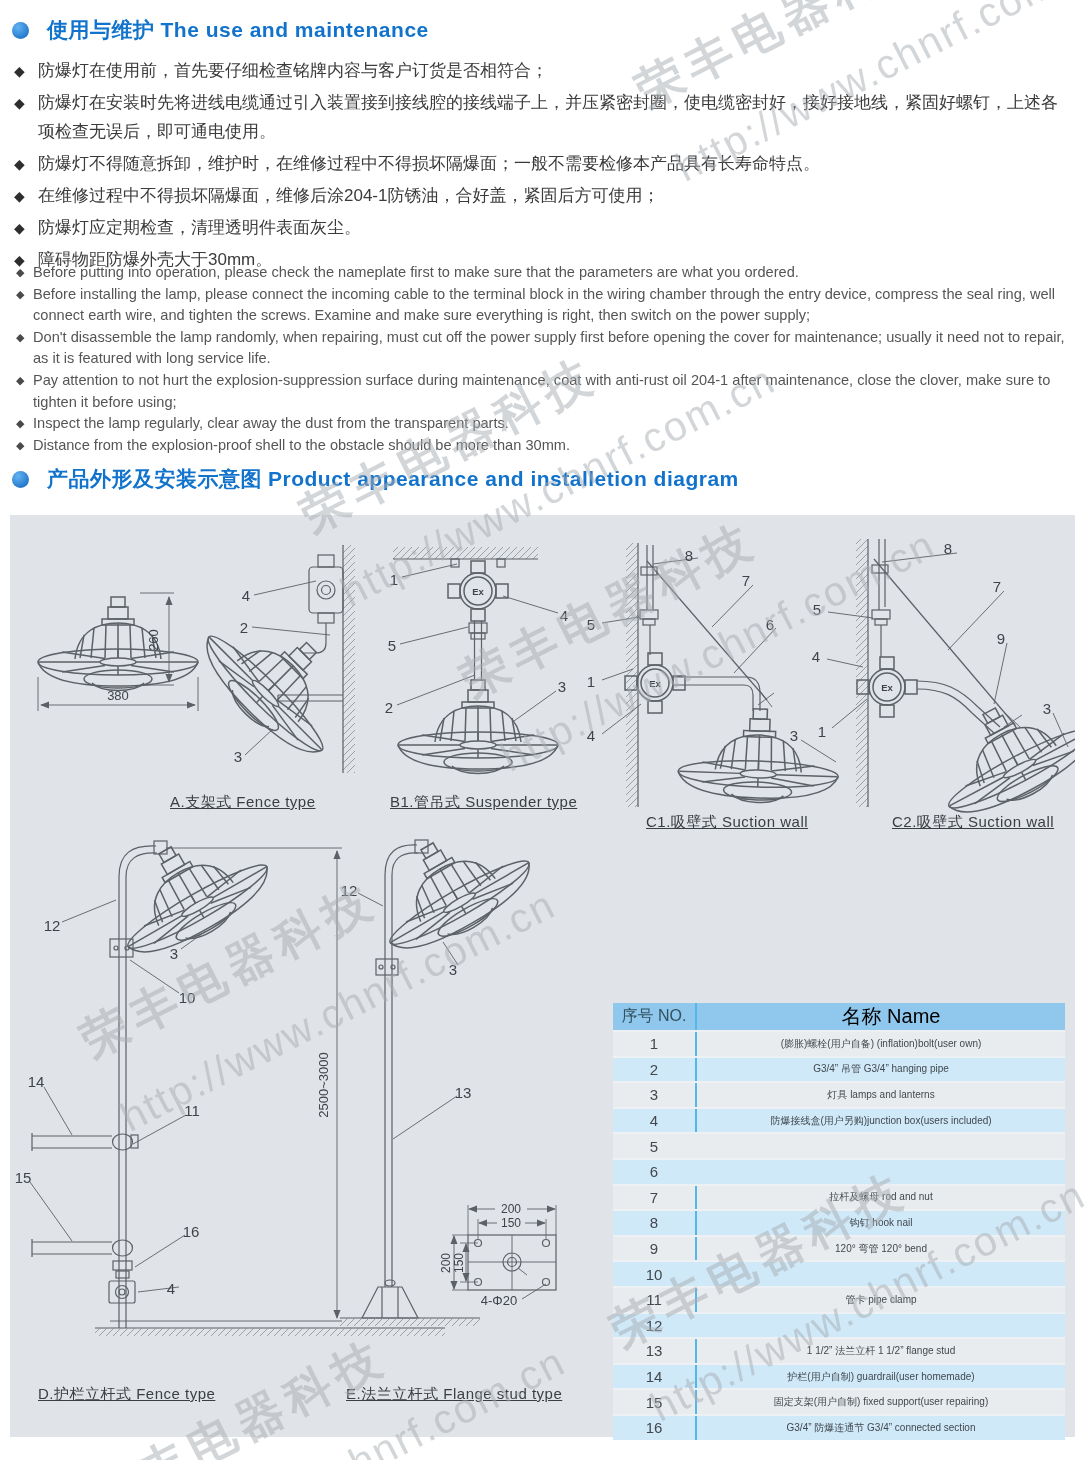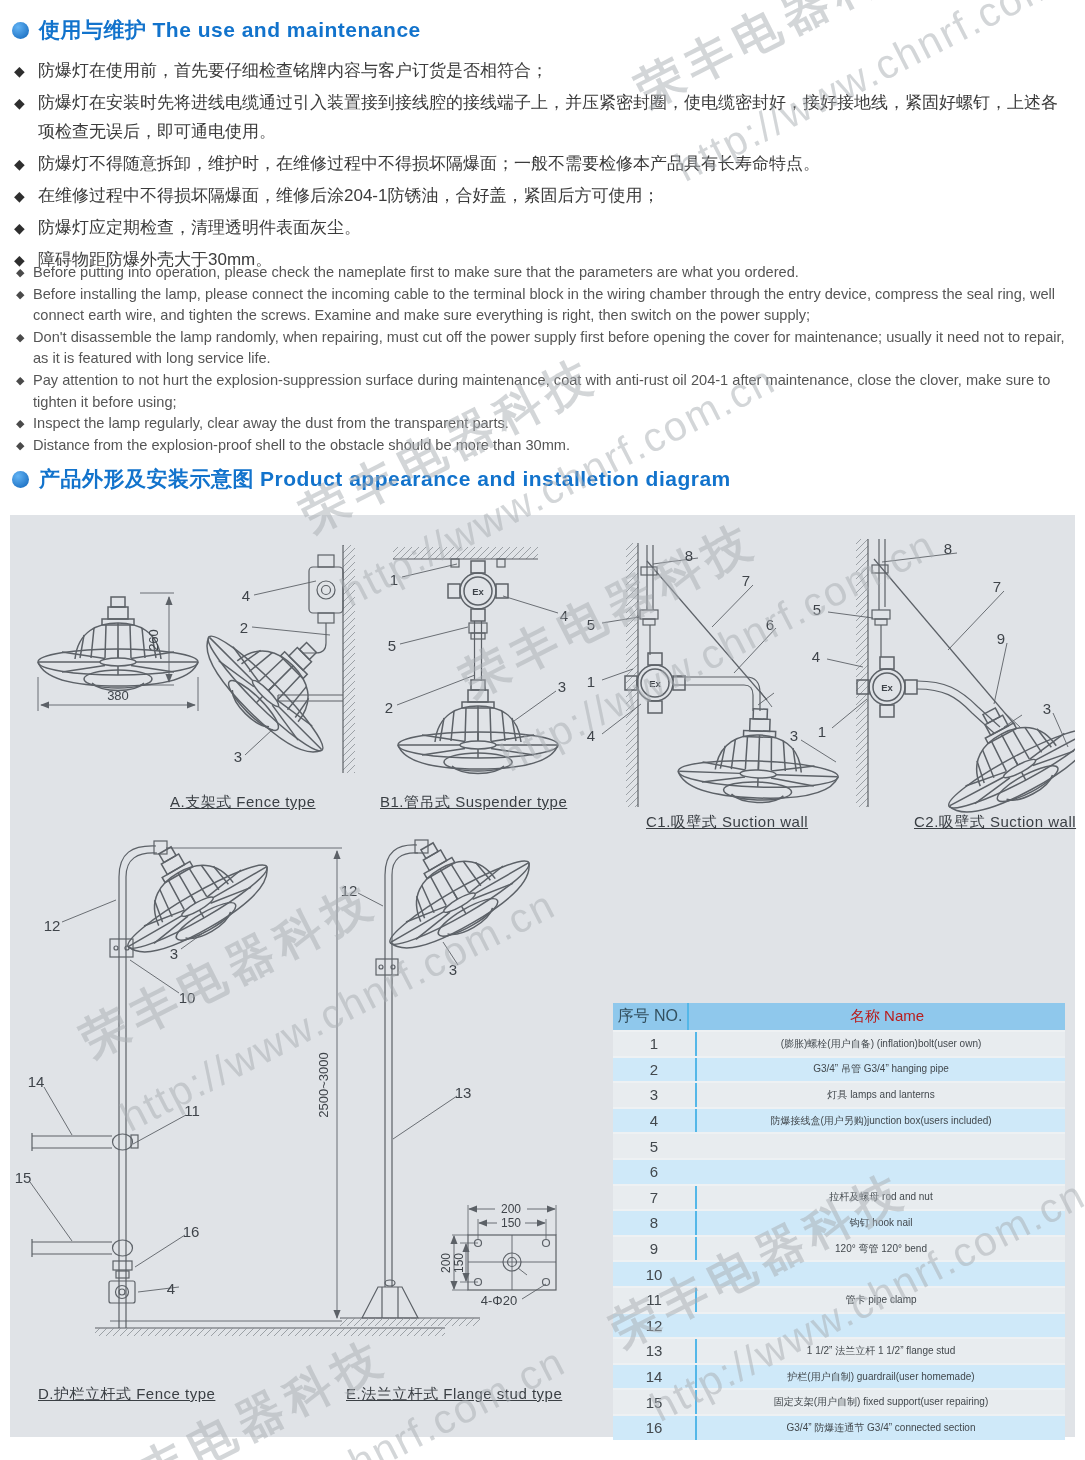--- a/index.html
+++ b/index.html
@@ -1,43 +1,43 @@
 <!DOCTYPE html>
 <html><head>
 <meta charset="utf-8">
 <style>
   html,body{margin:0;padding:0;}
   body{
     position:relative;width:1085px;height:1460px;background:#ffffff;
     font-family:"Liberation Sans","DejaVu Sans",sans-serif;overflow:hidden;
   }
   
-  .sec-head{position:absolute;left:12px;display:flex;align-items:center;gap:10px;}
+  .sec-head{position:absolute;left:12px;display:flex;align-items:center;gap:18px;}
   .sec-dot{width:17px;height:17px;border-radius:50%;
     background:radial-gradient(circle at 35% 30%,#63b4f5,#0d62b8);flex:0 0 auto;}
   .sec-title{font-size:21px;font-weight:bold;color:#1273cc;letter-spacing:0.5px;white-space:nowrap;}
   .sec-title .en{margin-left:6px;}
   
   .cn-list{position:absolute;left:14px;top:56px;width:1058px;}
   .cnb{position:relative;padding-left:24px;font-size:17px;line-height:29px;color:#3b3b3b;margin-bottom:3px;}
   .cnb .dia{position:absolute;left:0;top:1px;font-size:14px;color:#2e2e2e;}
   .en-list{position:absolute;left:14px;top:262px;width:1062px;}
   .enb{position:relative;padding-left:19px;font-size:14.6px;line-height:21.6px;color:#555;}
   .enb .dia{position:absolute;left:2px;top:0;font-size:11px;color:#4a4a4a;}
   
   .panel{position:absolute;left:10px;top:515px;width:1065px;height:922px;background:#e0e3e7;}
   .panel svg{position:absolute;left:0;top:0;}
   .caption{position:absolute;font-size:15px;color:#3a3f44;white-space:nowrap;letter-spacing:0.5px;text-decoration:underline;}
   
   .ptable{position:absolute;left:603px;top:488px;width:452px;}
   .thead{display:flex;height:27px;background:#8fc8ec;align-items:stretch;}
-  .thead .hno{width:74px;display:flex;align-items:center;justify-content:center;
+  .thead .hno{width:82px;display:flex;align-items:center;justify-content:center;
     font-size:16px;color:#33505f;}
   .thead .hname{flex:1;display:flex;align-items:center;justify-content:center;
-    font-size:15px;color:#b91c1c;border-left:2px solid #54b7e8;padding-left:20px;}
+    font-size:20px;color:#000000;border-left:2px solid #54b7e8;padding-left:20px;}
   .trow{display:flex;height:23.6px;align-items:stretch;border-top:2px solid #eef1f3;}
   .trow:nth-of-type(odd){background:#e8ecef;}
   .trow:nth-of-type(even){background:#cfe9f9;}
   .tno{width:82px;display:flex;align-items:center;justify-content:center;font-size:15px;color:#42484d;}
   .tname{flex:1;display:flex;align-items:center;justify-content:center;font-size:10px;color:#42484d;
     border-left:2px solid #54b7e8;white-space:nowrap;overflow:hidden;}
   
   .wm{position:absolute;transform:rotate(-27deg);transform-origin:left top;
     color:#a9aeb3;opacity:0.5;pointer-events:none;white-space:nowrap;z-index:30;}
   .wm-cn{font-size:47px;letter-spacing:7px;line-height:86px;font-weight:bold;}
@@ -286,23 +286,23 @@
     <text class="co" x="453" y="583" text-anchor="middle" stroke="none">13</text>
     <text class="dims" x="501" y="698" text-anchor="middle" stroke="none">200</text>
     <text class="dims" x="501" y="712" text-anchor="middle" stroke="none">150</text>
     <text class="dims" x="440" y="748" text-anchor="middle" transform="rotate(-90 440 748)" stroke="none">200</text>
     <text class="dims" x="453" y="748" text-anchor="middle" transform="rotate(-90 453 748)" stroke="none">150</text>
     <text class="dim" x="489" y="790" text-anchor="middle" stroke="none">4-Φ20</text>
   </g>
 </svg>
 
   <div class="caption" style="left:160px;top:278px">A.支架式 Fence type</div>
-  <div class="caption" style="left:370px;top:278px">B1.管吊式 Suspender type</div>
+  <div class="caption" style="left:380px;top:278px">B1.管吊式 Suspender type</div>
   <div class="caption" style="left:636px;top:298px">C1.吸壁式  Suction wall</div>
-  <div class="caption" style="left:904px;top:298px">C2.吸壁式  Suction wall</div>
+  <div class="caption" style="left:882px;top:298px">C2.吸壁式  Suction wall</div>
   <div class="caption" style="left:28px;top:870px">D.护栏立杆式  Fence type</div>
   <div class="caption" style="left:336px;top:870px">E.法兰立杆式  Flange stud type</div>
 
   <div class="ptable">
     <div class="thead">
       <div class="hno">序号 NO.</div>
       <div class="hname">名称 Name</div>
     </div>
     <div>
 

